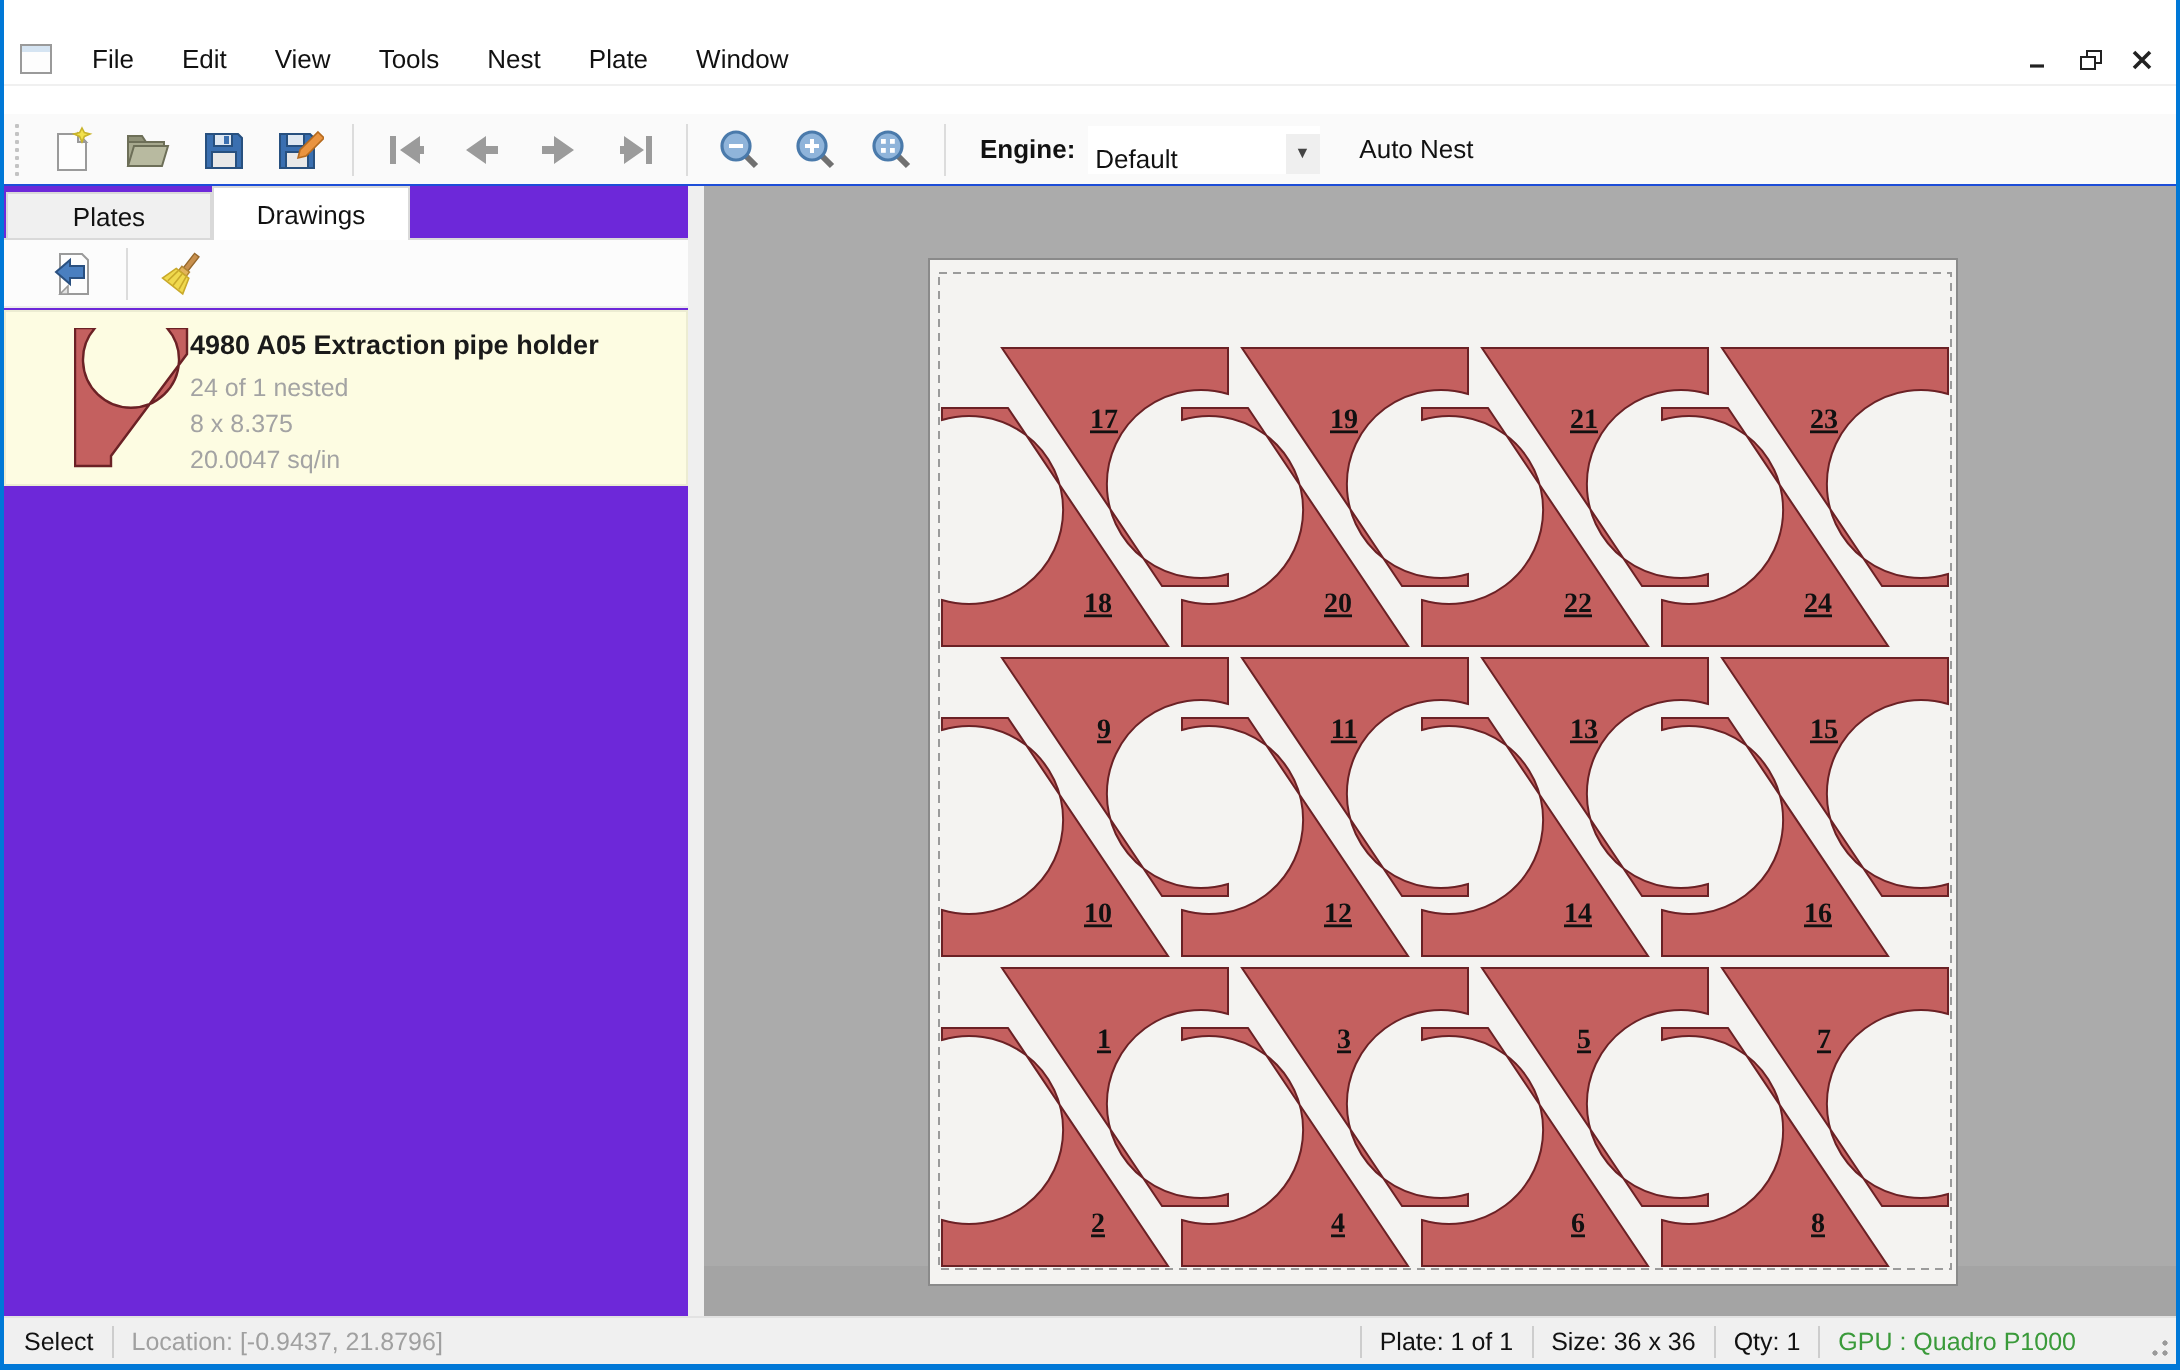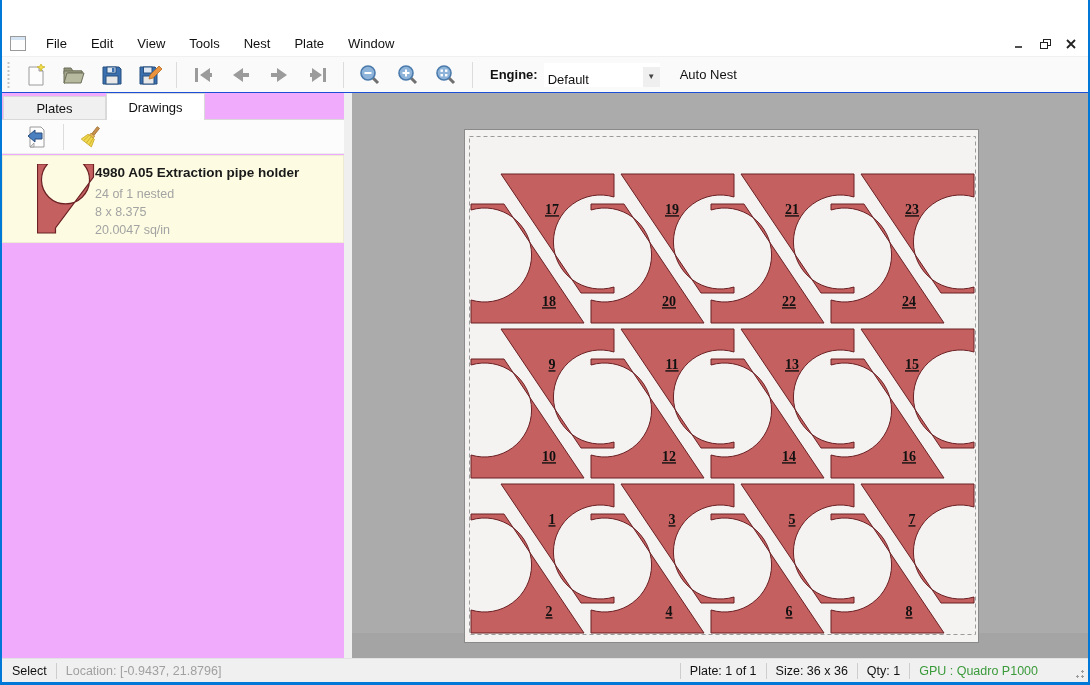--- a/index.html
+++ b/index.html
@@ -13,21 +13,21 @@
     border-bottom:3px solid var(--titlebar);
   }
   
   .titlebar{position:absolute;left:-2px;top:0;width:1090px;height:31px;
     background:var(--titlebar);display:flex;align-items:center;color:#fff;}
   .titlebar .appicon{margin:0 9px 0 10px;display:flex;}
   .titlebar .title{font-size:13px;letter-spacing:.2px;}
   .caption-btns{position:absolute;right:0;top:0;height:31px;display:flex;}
   .cap-btn{width:45px;height:31px;display:flex;align-items:center;justify-content:center;color:#fff;}
   
-  .menubar{position:absolute;left:0;top:31px;width:1086px;height:26px;background:#fff;
+  .menubar{position:absolute;left:0;top:17px;width:1086px;height:26px;background:#fff;
     display:flex;align-items:center;font-size:13px;color:#111;border-bottom:1px solid #f0f0f0;}
   .mdi-doc-icon{width:16px;height:15px;margin:0 8px 0 8px;background:#fdfdfd;border:1px solid #9a9a9a;
     box-shadow:inset 0 3px 0 #d5e4f2;}
   .menu-item{padding:0 12px;height:100%;display:flex;align-items:center;}
   .mdi-btns{position:absolute;right:6px;top:0;height:26px;display:flex;align-items:center;gap:4px;color:#222;}
   .mdi-btn{width:22px;height:20px;display:flex;align-items:center;justify-content:center;}
   
   .toolbar{position:absolute;left:0;top:57px;width:1086px;height:36px;background:#fafafa;
     border-bottom:1px solid #1d4ed8;display:flex;align-items:center;}
   .grip{width:5px;height:26px;margin:0 6px 0 4px;
@@ -35,21 +35,21 @@
     background-size:4px 4px;background-position:center;}
   .tb-btn{width:34px;height:30px;display:flex;align-items:center;justify-content:center;margin:0 2px;}
   .tb-sep{width:1px;height:26px;background:#dcdcdc;margin:0 7px;}
   .engine-label{font-size:13px;font-weight:bold;color:#111;margin:0 6px 0 10px;}
   .combo{display:flex;align-items:flex-end;width:116px;height:24px;background:#fff;gap:36px;}
   .combo .combo-value{flex:1;font-size:13px;color:#111;padding-left:4px;}
   .combo .combo-arrow{width:17px;height:20px;background:#efefef;display:flex;align-items:center;justify-content:center;
     color:#444;font-size:8px;}
   .autonest{font-size:13px;color:#111;margin-left:14px;padding:4px 6px;}
   
-  .left-panel{position:absolute;left:0;top:93px;width:414px;height:565px;background:#f0abfc;}
+  .left-panel{position:absolute;left:0;top:93px;width:414px;height:565px;background:#6d28d9;}
   .tabstrip{position:absolute;left:0;top:0;width:342px;height:27px;}
   .tab{position:absolute;top:3px;height:24px;display:flex;align-items:center;justify-content:center;
     font-size:13px;color:#111;border:1px solid #d9d9d9;background:#f0f0f0;}
   .tab.inactive{left:1px;width:103px;border-bottom:1px solid #d9d9d9;}
   .tab.active{left:104px;width:99px;top:0;height:27px;background:#fff;border-bottom:none;z-index:2;}
   .tabstrip .strip-line{position:absolute;left:0;right:0;bottom:0;height:1px;background:#d9d9d9;}
   .panel-toolbar{position:absolute;left:0;top:27px;width:342px;height:34px;background:#fcfcfc;
     border-bottom:1px solid #ececec;display:flex;align-items:center;}
   .panel-toolbar .tb-btn{margin:0 3px;}
   .drawing-item{position:absolute;left:0;top:62px;width:342px;height:88px;background:var(--item_bg);

